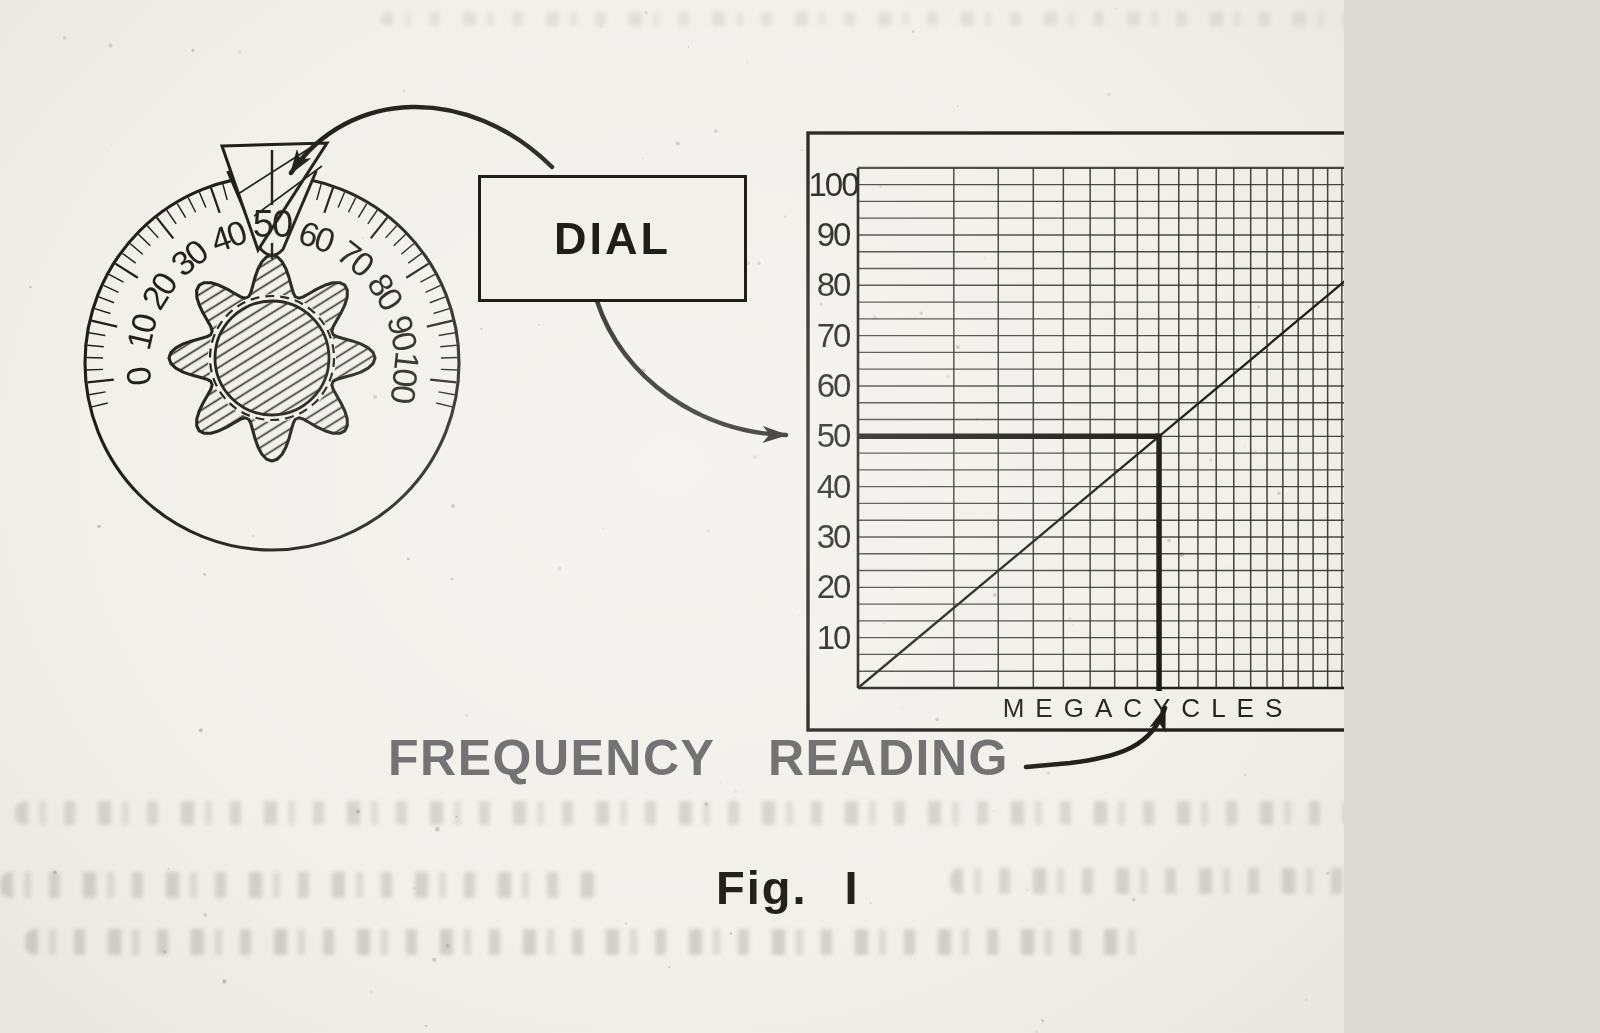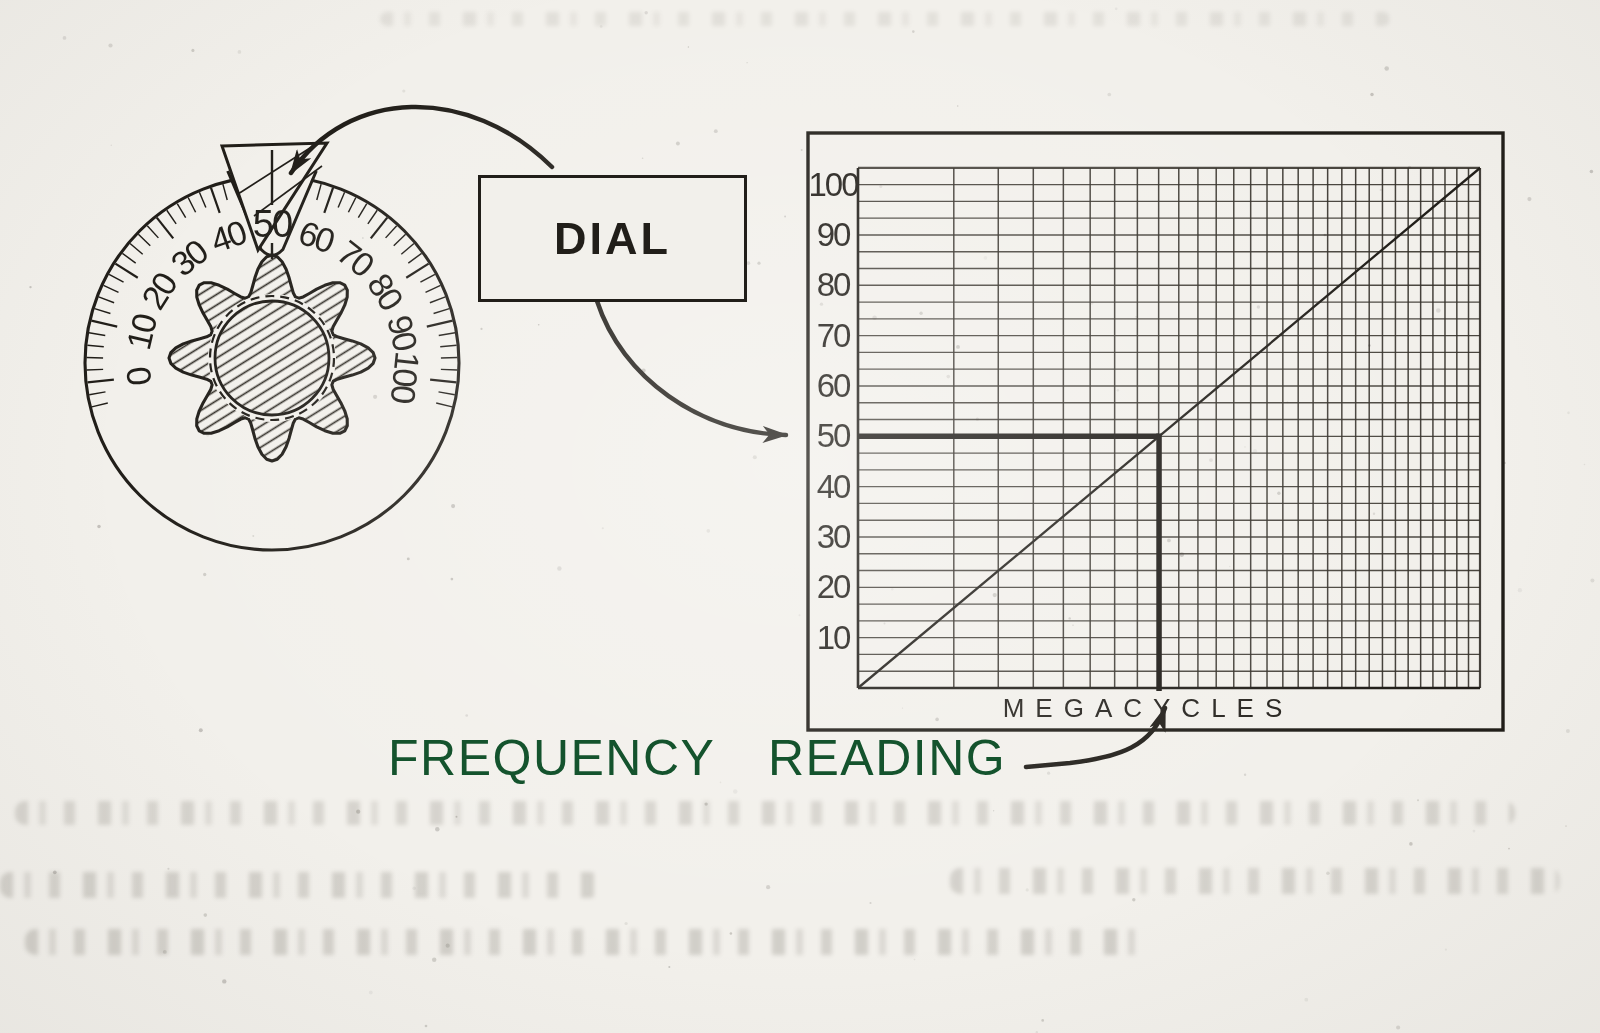--- a/index.html
+++ b/index.html
@@ -1,37 +1,37 @@
 <!DOCTYPE html>
 <html><head>
 <meta charset="utf-8">
 <style>
   html,body{margin:0;padding:0;background:#dddad4;}
   .page{
-    position:relative; width:1600px; height:1033px; overflow:hidden;
+    position:relative; width:1344px; height:1033px; overflow:hidden;
     background:#f2f0eb;
     font-family:"Liberation Sans", sans-serif;
     color:#211e19;
   }
   .page::after{ 
     content:""; position:absolute; inset:0; pointer-events:none;
     background:radial-gradient(ellipse at 50% 45%, rgba(255,255,255,.25), rgba(0,0,0,0) 60%, rgba(60,55,45,.05));
   }
   svg{position:absolute; left:0; top:0;}
   .callout-box{
     position:absolute; left:478px; top:175px; width:269px; height:127px;
     border:3.5px solid #211e19; background:#f2f0eb; box-sizing:border-box;
     display:flex; flex-direction:column; align-items:center; justify-content:center;
     font-weight:bold; font-size:45px; line-height:1.1; letter-spacing:3px;
     text-align:center; z-index:3;
   }
   .freq-label{
     position:absolute; left:388px; top:729px;
-    font-weight:normal; font-size:50px; letter-spacing:1.5px; word-spacing:38px;
-    white-space:nowrap; z-index:3; color:#14532d;
+    font-weight:bold; font-size:50px; letter-spacing:1.5px; word-spacing:38px;
+    white-space:nowrap; z-index:3; color:#737373;
   }
   .fig-caption{
     position:absolute; left:716px; top:860px;
     font-weight:bold; font-size:47px; letter-spacing:2px; word-spacing:22px;
     z-index:3; color:#24211c;
   }
   .smudge{
     position:absolute; filter:blur(2.3px); border-radius:10px; z-index:1;
     background:repeating-linear-gradient(90deg,
       rgba(95,90,80,.55) 0 13px, rgba(95,90,80,0) 13px 24px,
@@ -361,14 +361,15 @@
         <path d="M1026,767 L1070,763 C1120,757 1152,746 1165,708" fill="none" stroke="#211e19" stroke-width="4.5" stroke-linecap="round" marker-end="url(#ah)"></path>
       </g>
   </svg>
 
   <div class="callout-box">
     <span>DIAL</span>
   </div>
 
   <div class="freq-label">FREQUENCY READING</div>
 
+  <div class="fig-caption">Fig. I</div>
 
 </div>
 
 </body></html>

